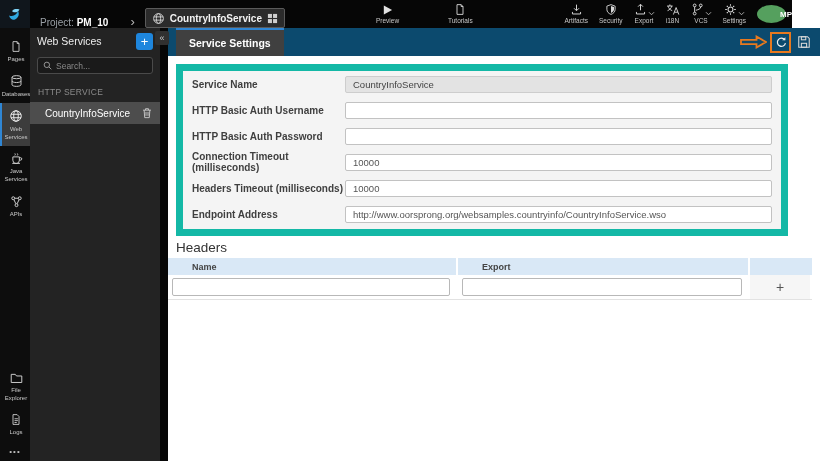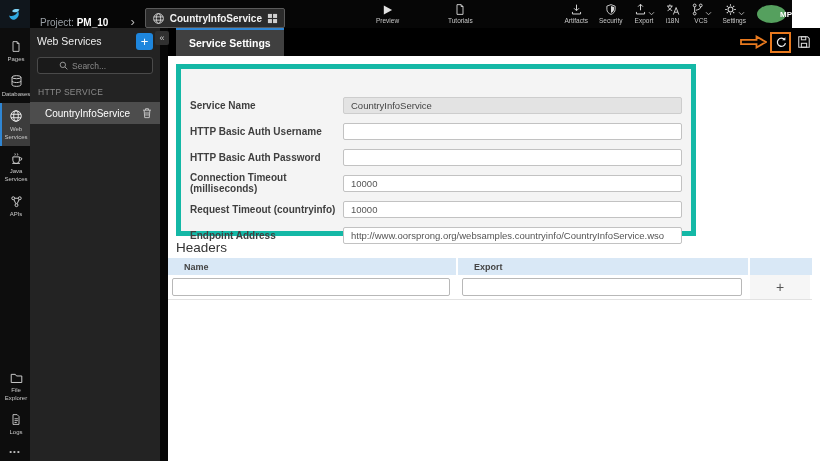--- a/index.html
+++ b/index.html
@@ -26,51 +26,51 @@
   .rail-item.active { background:#3c3c3c; border-left-color:#2f86d4; }
   .rail-top { padding-top:6px; }
   .rail-bottom { position:absolute; bottom:3px; left:0; width:30px; }
   .rail-more { color:#bdbdbd; font-size:8px; letter-spacing:1px; text-align:center; padding:6px 0 2px; cursor:pointer; }
 
   
   .subpanel { position:absolute; top:28px; left:30px; width:130px; height:433px; background:#232323; }
   .sp-header { height:26px; display:flex; align-items:center; justify-content:space-between; padding:0 7px; }
   .sp-title { color:#ededed; font-size:10.5px; }
   .sp-add { width:17px; height:17px; background:#1e86dd; border:none; border-radius:3px; color:#fff; font-size:13px; line-height:15px; text-align:center; cursor:pointer; }
-  .sp-search { margin:3px 7px 0; height:17px; background:#1a1a1a; border:1px solid #4a4a4a; border-radius:3px; display:flex; align-items:center; gap:4px; padding:0 21px; }
+  .sp-search { margin:3px 7px 0; height:17px; background:#1a1a1a; border:1px solid #4a4a4a; border-radius:3px; display:flex; align-items:center; gap:4px; padding:0 5px; }
   .sp-search input { flex:1; background:transparent; border:none; outline:none; color:#cfcfcf; font-size:8.5px; font-family:inherit; width:80px; }
   .sp-search input::placeholder { color:#8a8a8a; }
   .sp-section { margin:13px 8px 5px; color:#8b8b8b; font-size:8.5px; letter-spacing:.3px; }
   .sp-item { height:22px; background:#4d4d4d; display:flex; align-items:center; justify-content:space-between; padding:0 8px 0 15px; color:#fff; font-size:10px; cursor:pointer; }
   .sp-trash { display:flex; align-items:center; cursor:pointer; }
 
   
   .strip { position:absolute; top:28px; left:160px; width:8px; height:433px; background:#070707; }
   .collapse-btn { position:absolute; top:31px; left:155px; width:14px; height:14px; background:#303030; border:none; border-radius:2px; color:#c9c9c9; font-size:9px; line-height:13px; text-align:center; cursor:pointer; z-index:12; }
 
   
-  .tabbar { position:absolute; top:28px; left:168px; width:652px; height:28px; background:#000000; display:flex; align-items:stretch; }
+  .tabbar { position:absolute; top:28px; left:168px; width:652px; height:28px; background:#0c4a6e; display:flex; align-items:stretch; }
   .tab { display:flex; align-items:center; padding:0 13px; font-size:10.5px; color:#9c9c9c; border-top:2px solid transparent; cursor:pointer; }
   .tab:first-child { margin-left:8px; }
   .tab.active { background:#404040; color:#fff; font-weight:bold; border-top-color:#2f86d4; }
   .tab-actions { margin-left:auto; display:flex; align-items:center; gap:3px; padding-right:7px; }
   .refresh-btn { width:21px; height:21px; background:transparent; border:2px solid #e8791e; display:flex; align-items:center; justify-content:center; cursor:pointer; }
   .save-btn { width:19px; height:19px; background:transparent; border:none; display:flex; align-items:center; justify-content:center; cursor:pointer; }
 
   
   .content { position:absolute; top:56px; left:168px; width:652px; height:405px; background:#fff; }
-  .form-panel { position:absolute; left:8px; top:8px; width:520px; height:172px; background:#f4f4f4; border:5px solid #14b8a6; padding:23px 9px; }
+  .form-panel { position:absolute; left:8px; top:8px; width:612px; height:172px; background:#f4f4f4; border:7px solid #14b8a6; padding:0 9px; }
   .frow { height:26px; display:flex; align-items:center; }
   .flabel { width:153px; flex:none; font-size:10px; font-weight:bold; color:#3f3f3f; }
   .finput { flex:1; height:17px; border:1px solid #c2c2c2; border-radius:2px; background:#fff; font-size:9.5px; color:#555; padding:0 7px; font-family:inherit; outline:none; }
   .finput:disabled { background:#e3e3e3; border-color:#cdcdcd; color:#444; }
   .headers-title { position:absolute; left:8px; top:184px; font-size:13.5px; color:#333; }
   .htable { position:absolute; left:0; top:202px; width:644px; }
   .hrow-head { display:flex; height:17px; }
-  .hcell { background:#d9e8f6; font-size:9px; font-weight:bold; color:#444; display:flex; align-items:center; padding-left:16px; border-right:2px solid #fff; }
+  .hcell { background:#d9e8f6; font-size:9px; font-weight:bold; color:#444; display:flex; align-items:center; padding-left:24px; border-right:2px solid #fff; }
   .c-name { flex:0 0 290px; } .c-value { flex:0 0 292px; } .c-action { flex:1; border-right:none; }
   .hrow-body { display:flex; height:25px; border-bottom:1px solid #e2e2e2; }
   .bcell { display:flex; align-items:center; padding:0 6px 0 4px; border-right:2px solid #fff; }
   .bcell.c-action { background:#f6f6f6; justify-content:center; padding:0; }
   .hinput { width:100%; height:18px; border:1px solid #b8b8b8; border-radius:2px; font-size:9.5px; color:#555; padding:0 5px; font-family:inherit; outline:none; }
   .add-row-btn { background:transparent; border:none; font-size:14px; color:#555; cursor:pointer; line-height:1; }
 
   svg { display:block; }
 </style>
 </head>
@@ -352,21 +352,21 @@
       </div>
       <div class="frow">
         <label class="flabel">HTTP Basic Auth Password</label>
         <input class="finput" type="password" value="" style="">
       </div>
       <div class="frow">
         <label class="flabel">Connection Timeout (milliseconds)</label>
         <input class="finput" type="text" value="10000" style="">
       </div>
       <div class="frow">
-        <label class="flabel">Request Timeout (countryinfo)</label>
+        <label class="flabel">Headers Timeout (milliseconds)</label>
         <input class="finput" type="text" value="10000" style="">
       </div>
       <div class="frow">
         <label class="flabel">Endpoint Address</label>
         <input class="finput" type="text" value="http://www.oorsprong.org/websamples.countryinfo/CountryInfoService.wso" style="">
       </div>
     </div>
 
     <div class="headers-title">Headers</div>
     <div class="htable">

